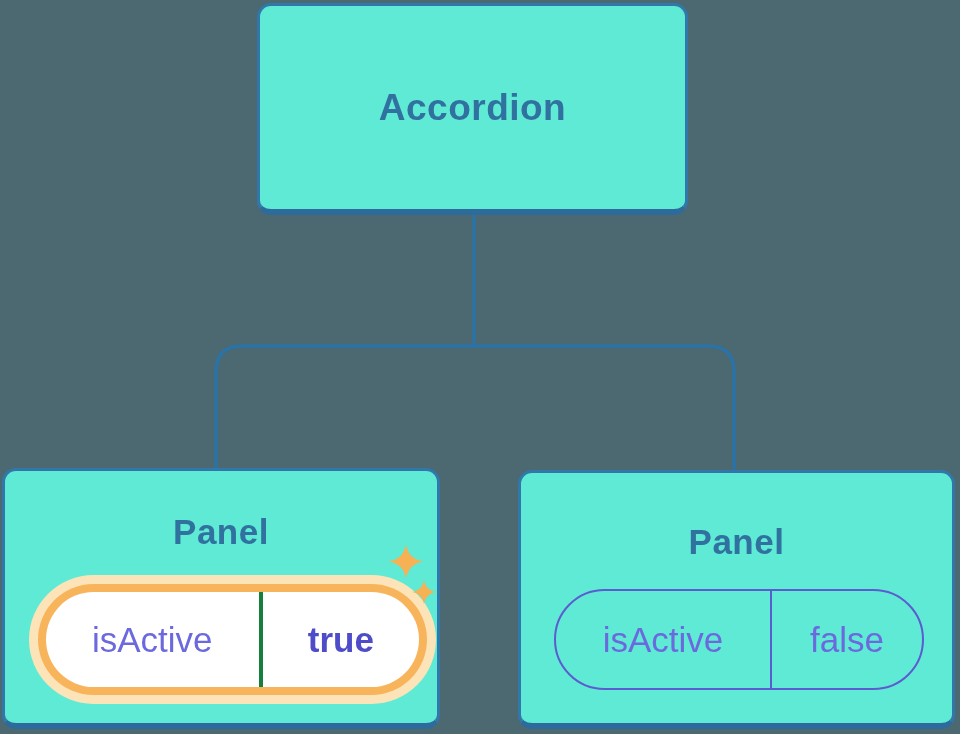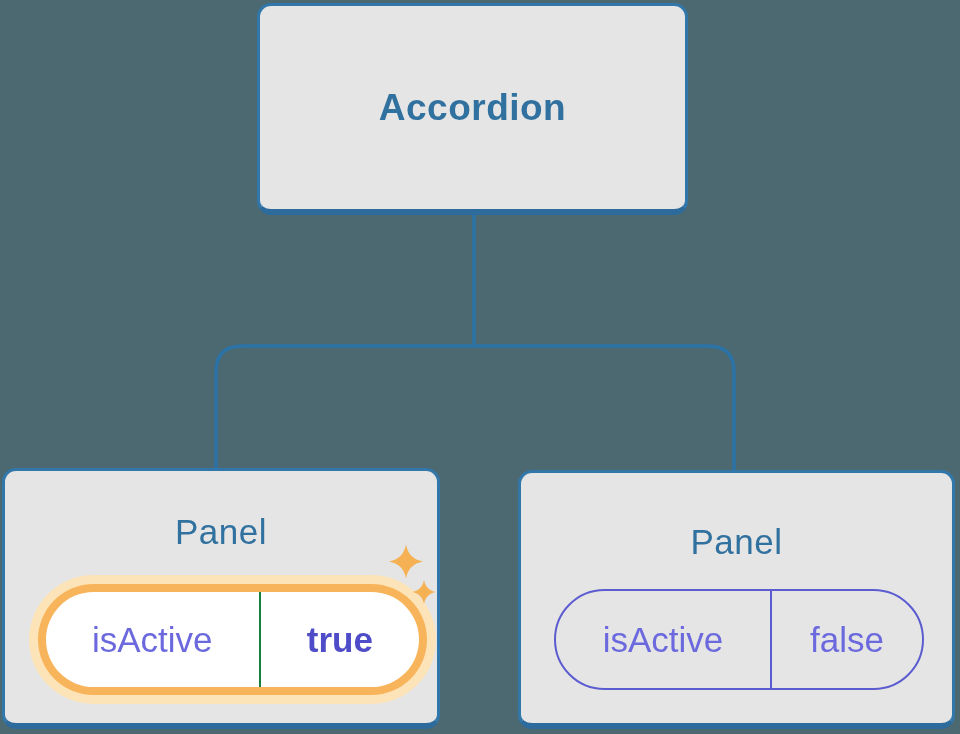--- a/index.html
+++ b/index.html
@@ -7,39 +7,39 @@
     position:relative;
     width:960px;height:734px;
     background:#4c6870;
     overflow:hidden;
     font-family:"Liberation Sans", sans-serif;
   }
   .connectors{position:absolute;left:0;top:0;z-index:0;}
   .node{
     position:absolute;
     box-sizing:border-box;
-    background:#e5e5e5;
+    background:#5eead4;
     border:3px solid #3277a9;
     border-bottom:6px solid #2d6b9c;
     border-radius:14px;
     z-index:1;
   }
   .root-node{
     left:257px;top:3px;width:431px;height:212px;
     display:flex;align-items:center;justify-content:center;
   }
   .root-label{
     color:#31719f;font-size:37px;font-weight:600;letter-spacing:.5px;
   }
   .panel-node{position:absolute;}
   .panel-left{left:2px;top:468px;width:438px;height:261px;}
   .panel-right{left:518px;top:470px;width:437px;height:259px;}
   .panel-title{
     position:absolute;left:0;right:0;text-align:center;
-    color:#31719f;font-size:35px;font-weight:400;letter-spacing:.5px;
+    color:#31719f;font-size:35px;font-weight:700;letter-spacing:.5px;
   }
   .panel-left .panel-title{top:41px;}
   .panel-right .panel-title{top:49px;}
 
   
   .pill-glow{
     position:absolute;left:24px;top:104px;
     width:407px;height:129px;
     box-sizing:border-box;
     background:#fce4b8;
@@ -59,21 +59,21 @@
     background:#ffffff;
     border-radius:999px;
     display:flex;
     overflow:hidden;
   }
   .pill-inner .cell{
     display:flex;align-items:center;justify-content:center;
     font-size:35px;
   }
   .pill-inner .cell-prop{width:57%;color:#6b69dd;font-weight:500;}
-  .pill-inner .cell-value{flex:1;border-left:2px solid #15803d;color:#4e4cc8;font-weight:700;}
+  .pill-inner .cell-value{flex:1;border-left:4px solid #15803d;color:#4e4cc8;font-weight:700;}
 
   
   .pill-plain{
     position:absolute;left:33px;top:116px;
     width:370px;height:101px;
     box-sizing:border-box;
     border:2.5px solid #5c5cd1;
     border-radius:999px;
     display:flex;
     overflow:hidden;

